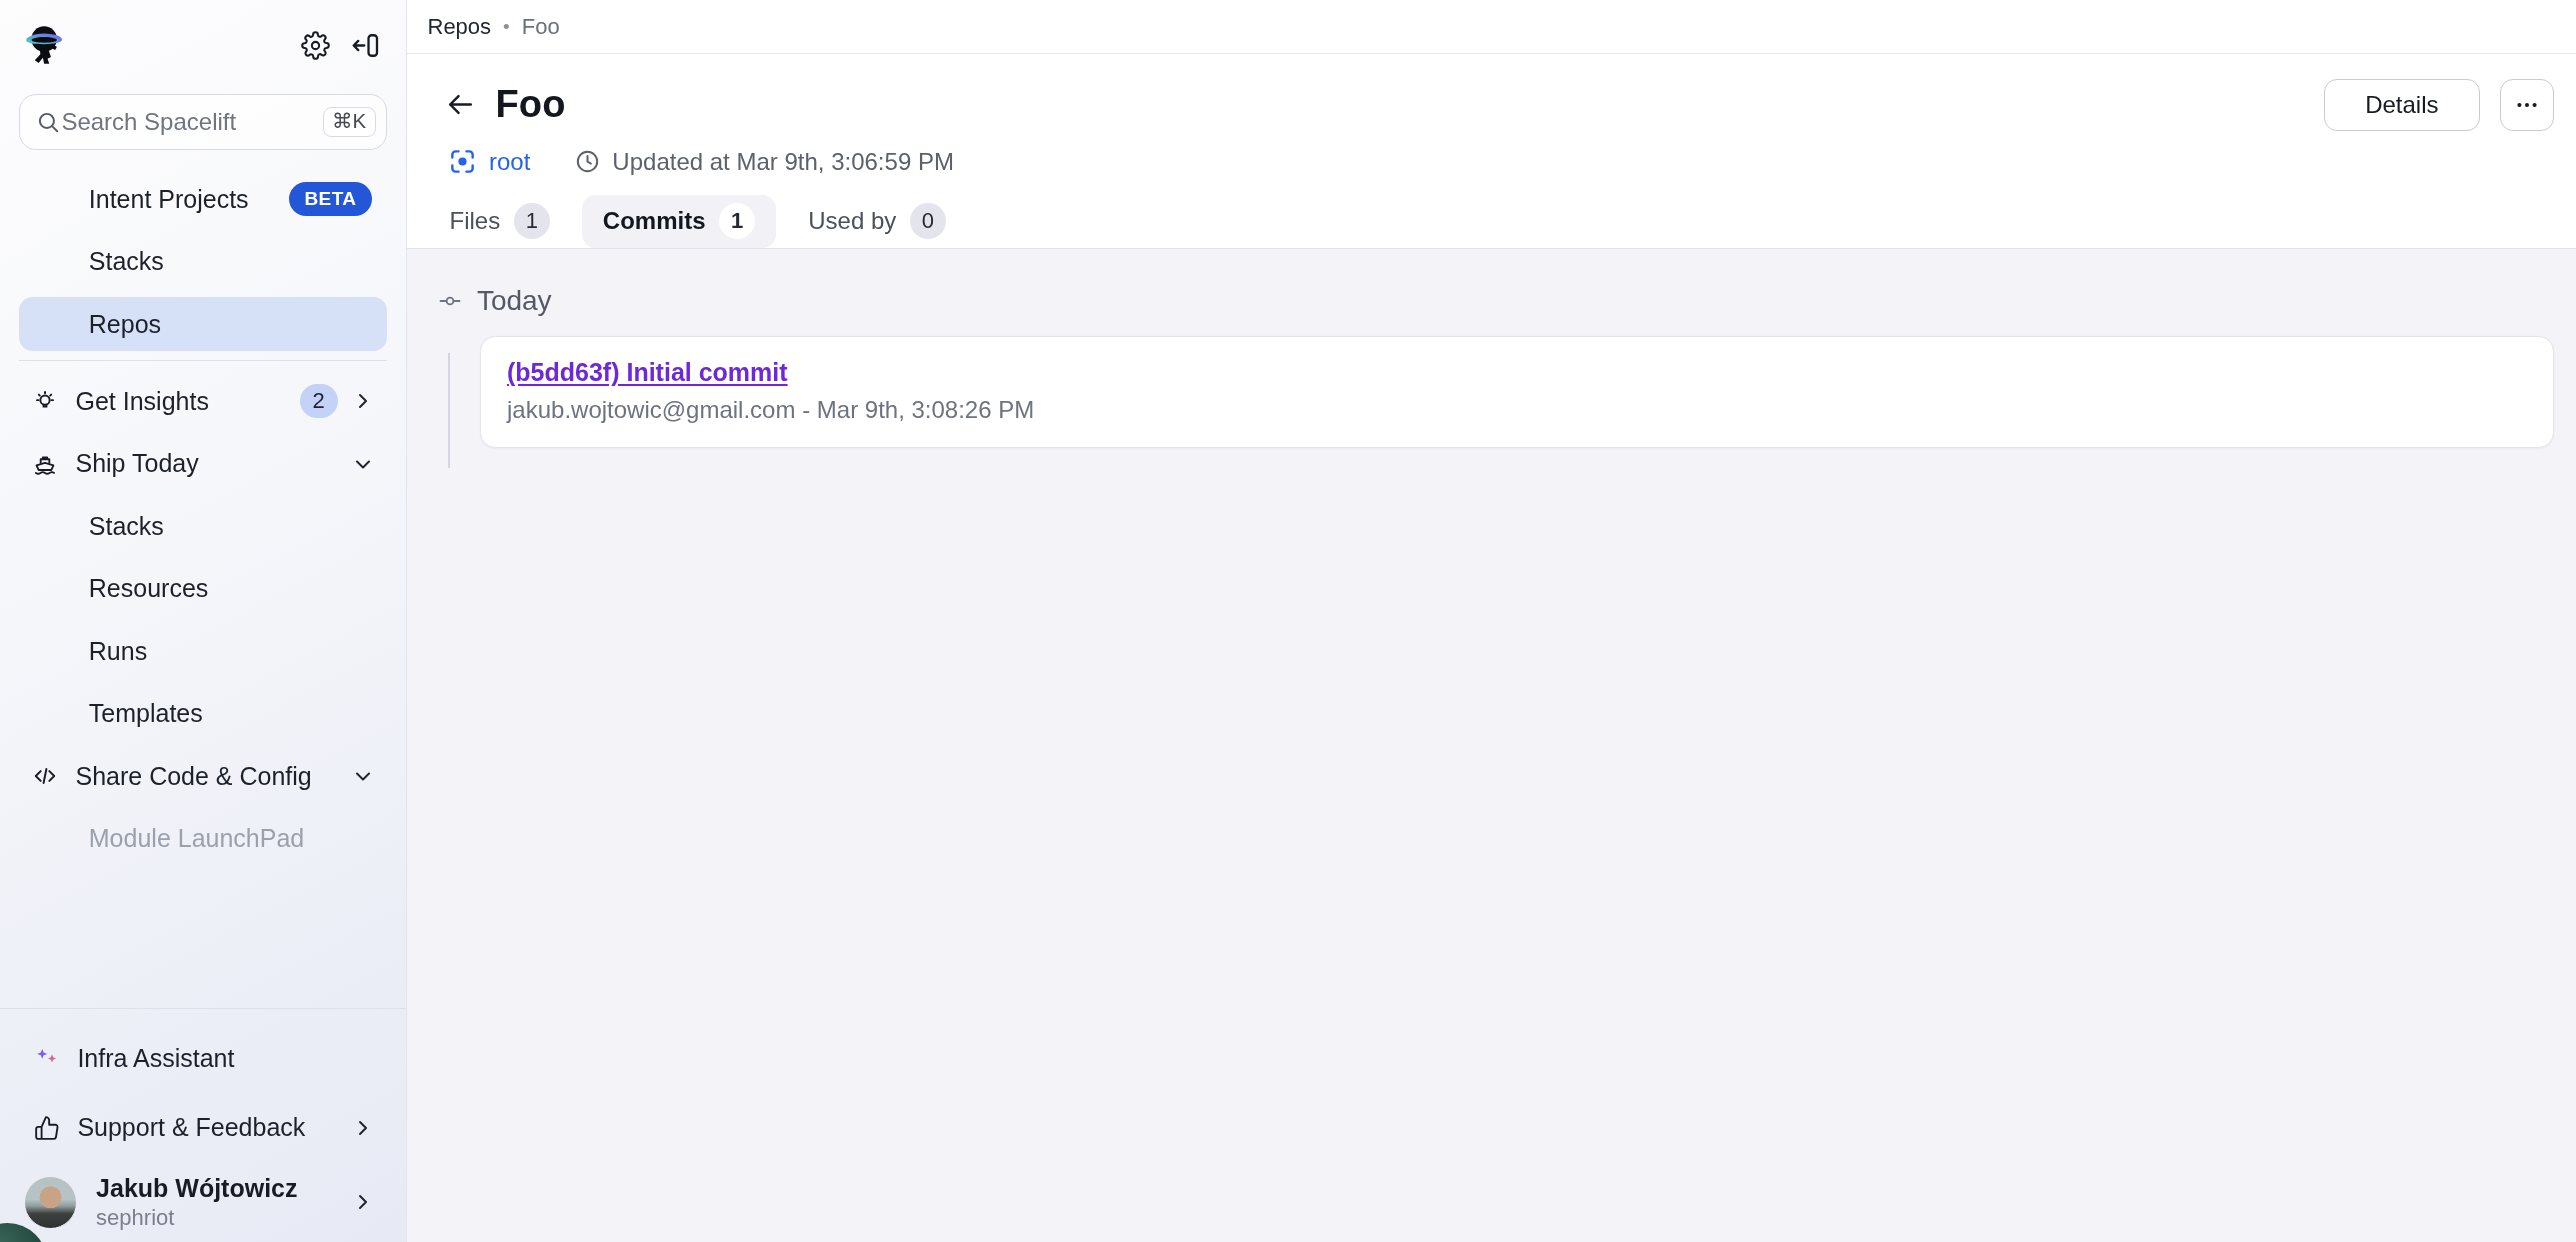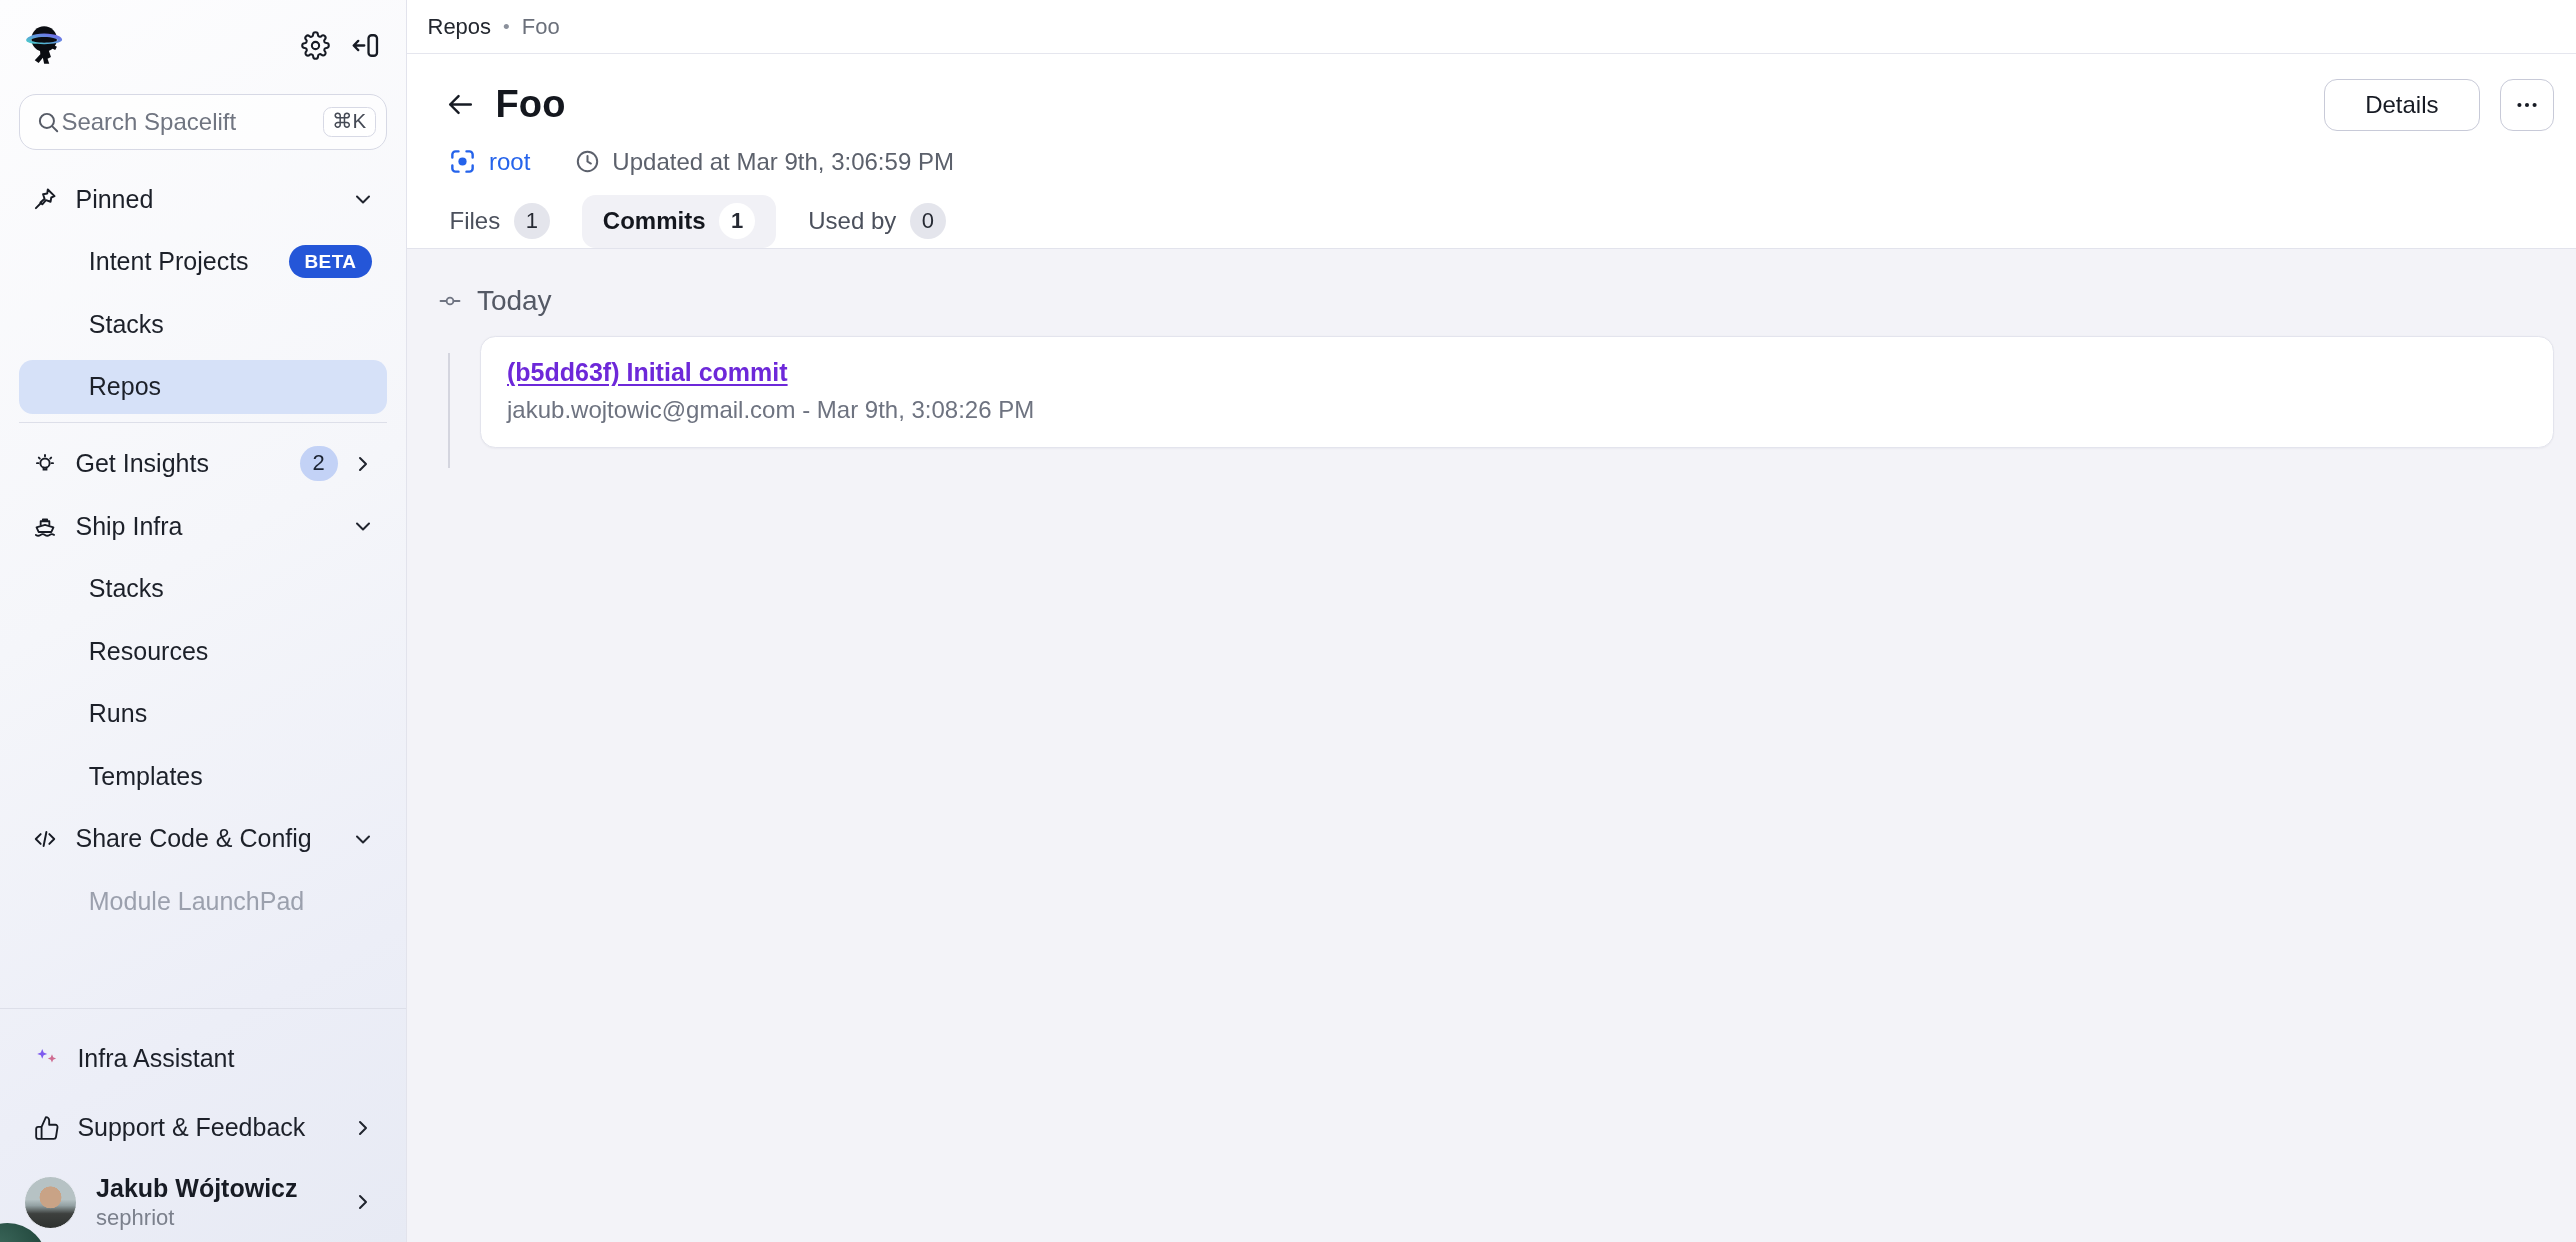--- a/index.html
+++ b/index.html
@@ -167,34 +167,20 @@
         <svg width="26" height="26" viewBox="0 0 24 24" fill="none" stroke="#565b66" stroke-width="1.8" stroke-linecap="round">
           <circle cx="11" cy="11" r="6.5"></circle>
             <path d="M16 16l4.5 4.5"></path>
         </svg>
       </span>
       <input type="text" placeholder="Search Spacelift" style="">
       <span class="kbd">⌘K</span>
     </div>
 
     <nav class="nav">
-      <div class="nav-row parent">
-        <span class="nav-icon">
-          <svg width="26" height="26" viewBox="0 0 24 24" fill="none" stroke="currentColor" stroke-width="1.8" stroke-linejoin="round" stroke-linecap="round">
-            <path d="M14.6 3.2l6.2 6.2-3 1.2-.7 3.9-4.2-1.4-3.4 3.8-1.7-1.7 3.8-3.4-1.4-4.2 3.9-.7z"></path>
-            <path d="M8.3 15.7L3.6 20.4"></path>
-          </svg>
-        </span>
-        <span class="nav-label">Pinned</span>
-        <span class="chev">
-          <svg width="24" height="24" viewBox="0 0 24 24" fill="none" stroke="currentColor" stroke-width="2" stroke-linecap="round" stroke-linejoin="round">
-              <path d="M6 9.5l6 6 6-6"></path>
-            </svg>
-        </span>
-      </div>
 
       <div class="nav-row sub">
         <span class="nav-label">Intent Projects</span>
         <span class="beta-badge">BETA</span>
       </div>
 
       <div class="nav-row sub">
         <span class="nav-label">Stacks</span>
       </div>
 
@@ -222,21 +208,21 @@
       </div>
 
       <div class="nav-row parent">
         <span class="nav-icon">
           <svg width="26" height="26" viewBox="0 0 24 24" fill="none" stroke="currentColor" stroke-width="1.7" stroke-linecap="round" stroke-linejoin="round">
             <path d="M4.2 13.2L12 11l7.8 2.2-1.9 4.3H6.1z"></path>
             <path d="M8 11V7.6h8V11M10 7.6V6h4v1.6"></path>
             <path d="M3.6 20.2c1.4 1 2.8 1 4.2 0s2.8-1 4.2 0 2.8 1 4.2 0 2.8-1 4.2 0"></path>
           </svg>
         </span>
-        <span class="nav-label">Ship Infra</span>
+        <span class="nav-label">Ship Today</span>
         <span class="chev">
           <svg width="24" height="24" viewBox="0 0 24 24" fill="none" stroke="currentColor" stroke-width="2" stroke-linecap="round" stroke-linejoin="round">
               <path d="M6 9.5l6 6 6-6"></path>
             </svg>
         </span>
       </div>
 
       <div class="nav-row sub">
         <span class="nav-label">Stacks</span>
       </div>

